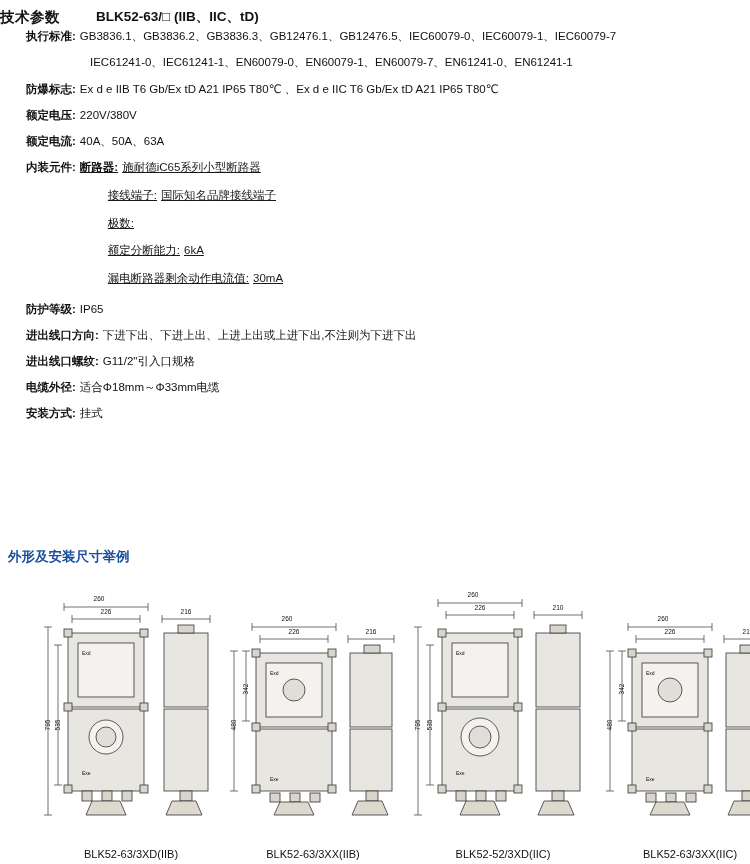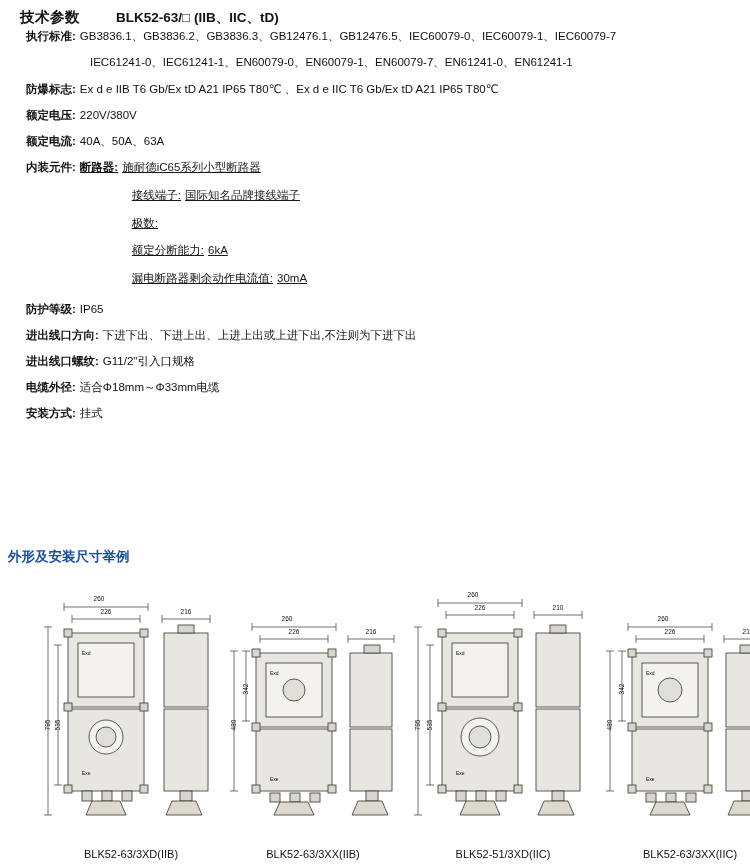--- a/index.html
+++ b/index.html
@@ -8,22 +8,22 @@
     background:#ffffff;
     font-family:"Liberation Sans","DejaVu Sans",sans-serif;
     color:#1a1a1a;
     position:relative;
     overflow:hidden;
   }
   .page{position:relative;width:750px;height:864px;}
 
   
   .spec-header{
-    position:absolute;left:20px;top:8px;
-    display:flex;align-items:flex-end;
+    position:absolute;left:0;top:8px;
+    display:flex;align-items:flex-start;
   }
   .spec-title{
     font-size:14.5px;font-weight:bold;color:#111;
     letter-spacing:.5px;
   }
   .spec-model{
     font-size:13.5px;font-weight:bold;color:#111;
     margin-left:26px;
     padding-left:10px;
   }
@@ -40,21 +40,21 @@
   .std-line2{margin-left:60px;margin-top:4px;}
 
   
   .inner-block{display:flex;align-items:flex-start;}
   .inner-block .k{font-weight:bold;white-space:nowrap;}
   .inner-rows{margin-left:4px;}
   .inner-rows .ir{display:flex;margin-bottom:11px;text-decoration:underline;}
   .inner-rows .ir:last-child{margin-bottom:0;}
   .ir .ik{font-weight:bold;white-space:nowrap;color:#111;}
   .ir .iv{margin-left:4px;}
-  .ir.sub{margin-left:52px;}
+  .ir.sub{margin-left:28px;}
   .ir.sub .ik{font-weight:normal;}
 
   
   .dim-title{
     position:absolute;left:8px;top:548px;
     font-size:13.5px;font-weight:bold;color:#1a4fa0;
   }
 
   .figures{
     position:absolute;left:0;top:585px;width:750px;height:275px;margin-left:34px;
@@ -314,21 +314,21 @@
         <g font-size="6.5" fill="#111" font-family="Liberation Sans, sans-serif">
           <text x="63" y="12" text-anchor="middle">260</text>
           <text x="70" y="25" text-anchor="middle">226</text>
           <text x="148" y="25" text-anchor="middle">210</text>
           <text x="10" y="140" text-anchor="middle" transform="rotate(-90 10 140)">795</text>
           <text x="22" y="140" text-anchor="middle" transform="rotate(-90 22 140)">535</text>
           <text x="46" y="70" font-size="5">Exd</text>
           <text x="46" y="190" font-size="5">Exe</text>
         </g>
       </svg>
-      <div class="caption">BLK52-51/3XD(IIC)</div>
+      <div class="caption">BLK52-52/3XD(IIC)</div>
     </div>
 
     <div class="fig" style="left:566px;width:180px;height:275px;">
       <svg width="180" height="250" viewBox="0 0 180 250">
         <g stroke="#333" fill="none" stroke-width="0.7">
           <line x1="28" y1="42" x2="112" y2="42"></line>
           <line x1="28" y1="38" x2="28" y2="46"></line>
           <line x1="112" y1="38" x2="112" y2="46"></line>
           <line x1="36" y1="54" x2="104" y2="54"></line>
           <line x1="36" y1="50" x2="36" y2="58"></line>

